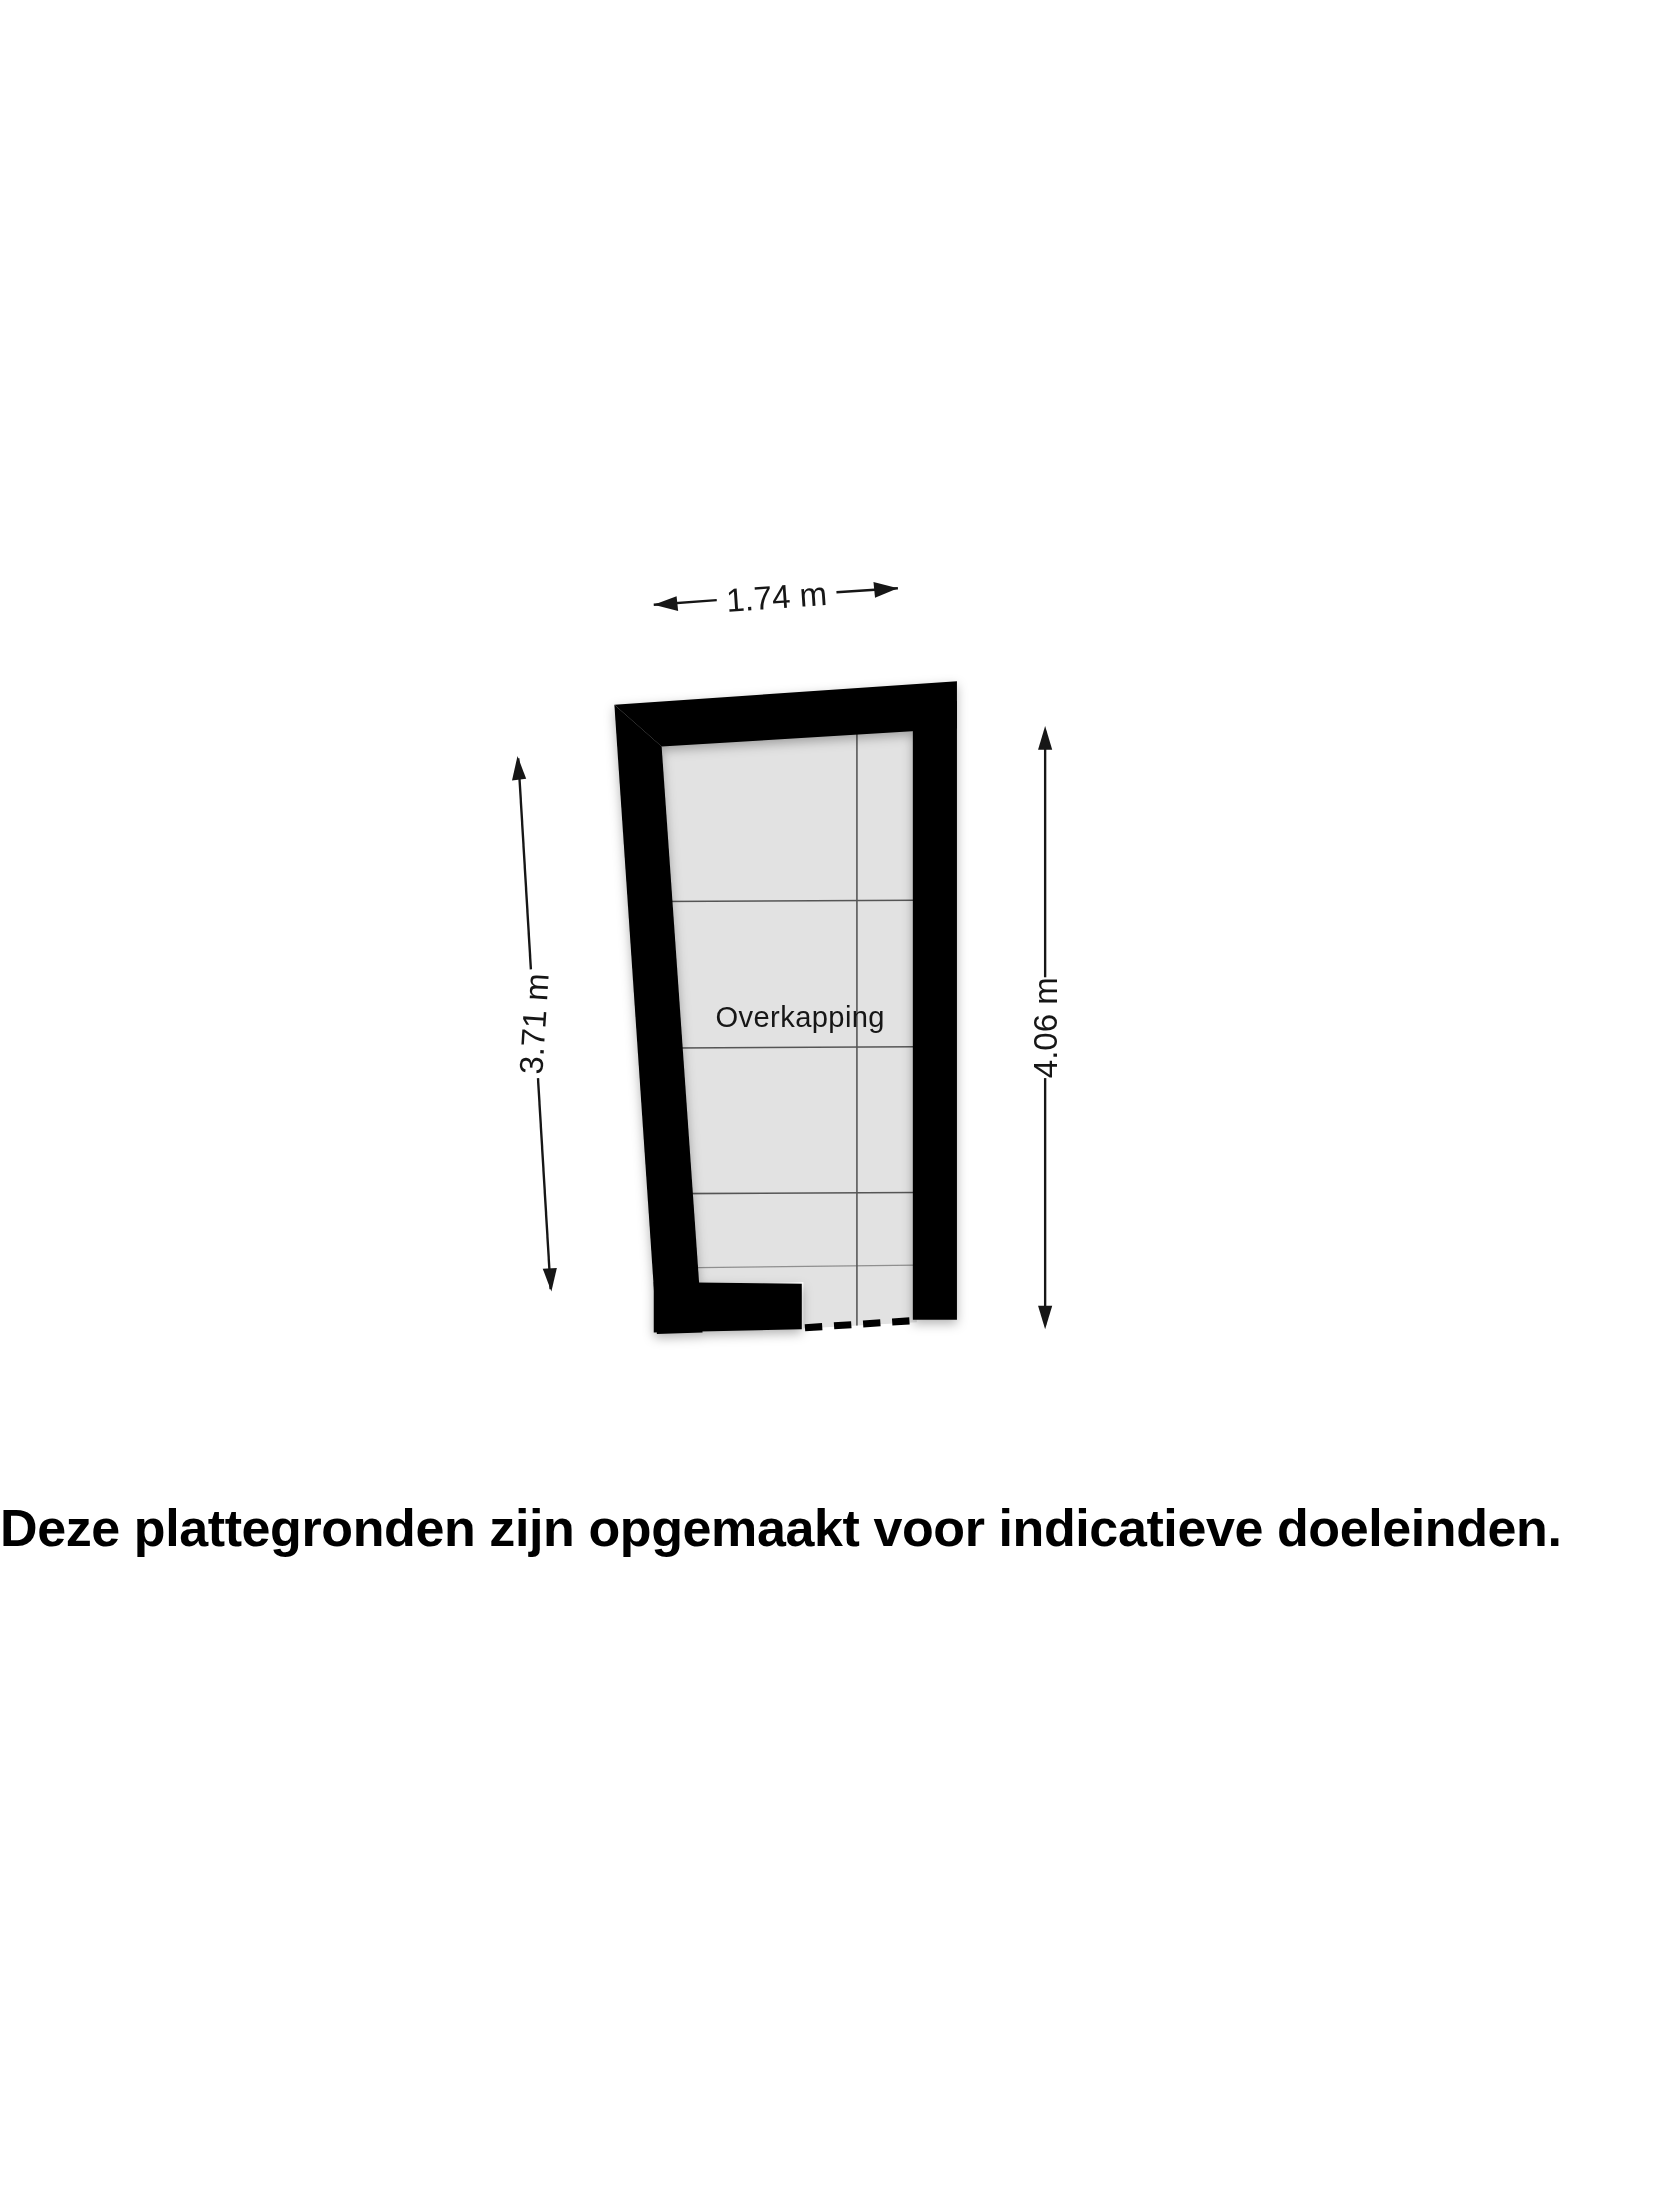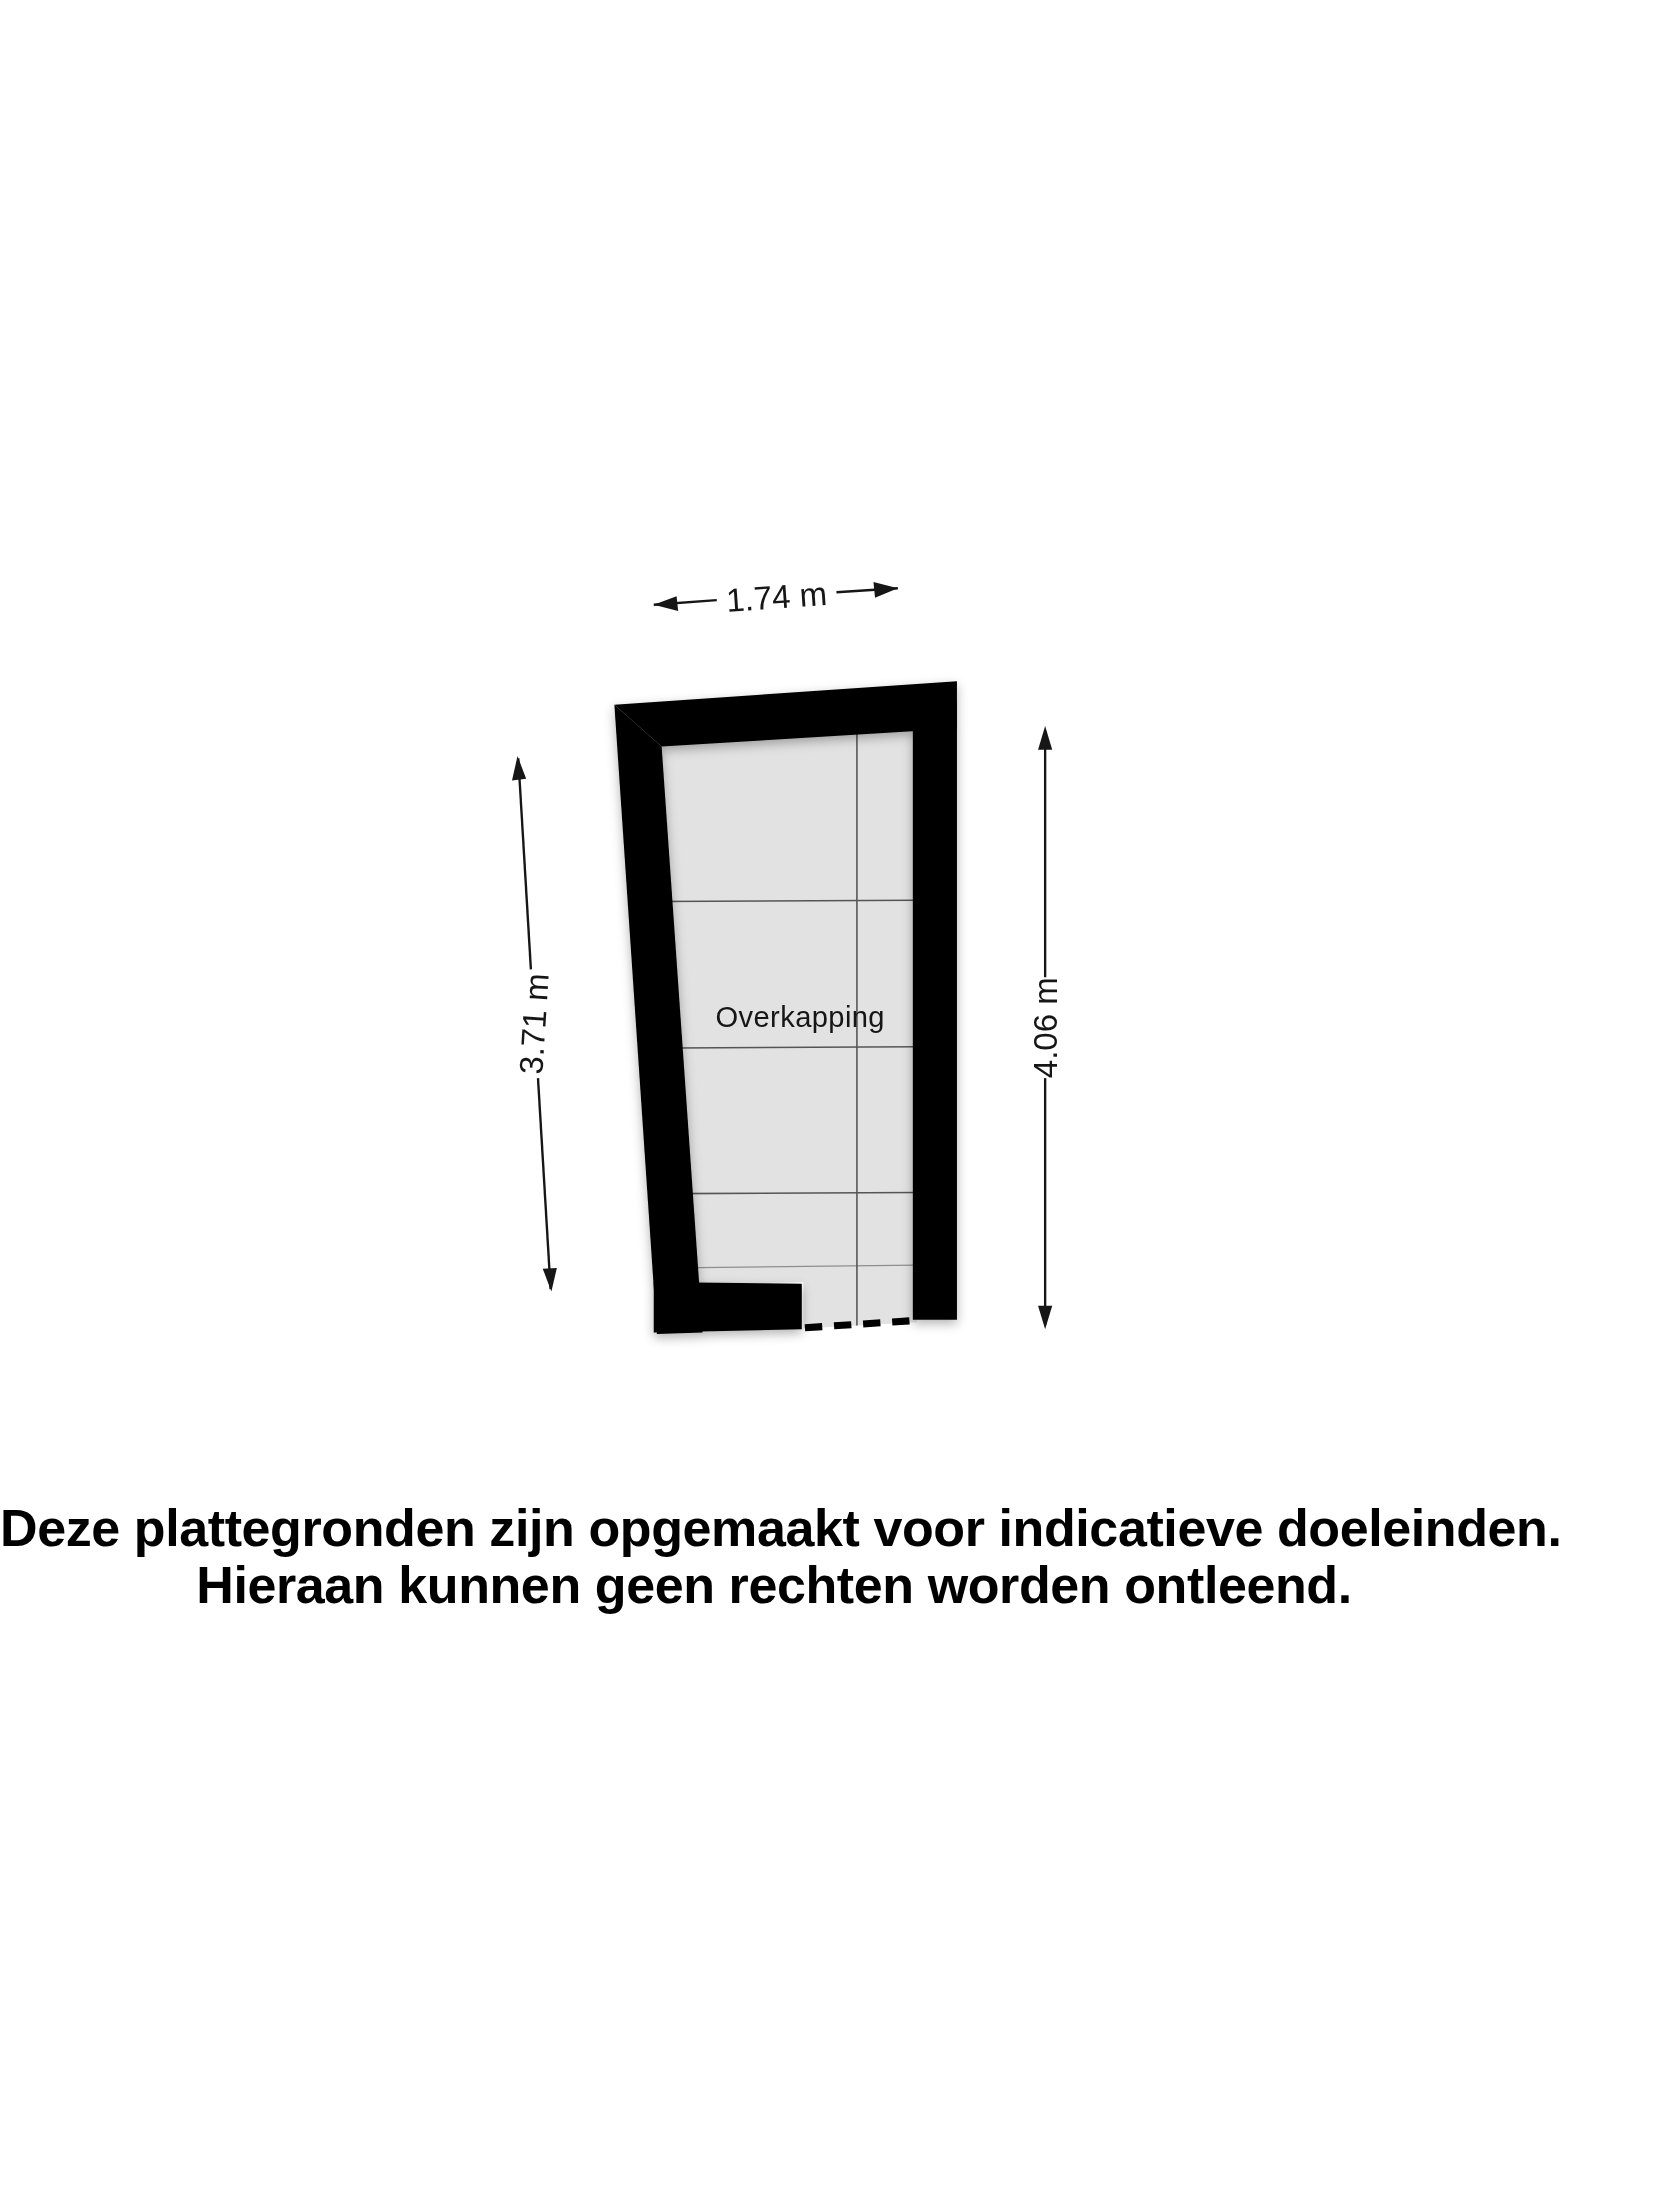--- a/index.html
+++ b/index.html
@@ -120,17 +120,16 @@
       <line class="dim-line" x1="1327" y1="928" x2="1327" y2="1241"></line>
       <line class="dim-line" x1="1327" y1="1369" x2="1327" y2="1682"></line>
       <polygon class="dim-head" points="1327,922 1336,952 1318,952"></polygon>
       <polygon class="dim-head" points="1327,1688 1336,1658 1318,1658"></polygon>
       <text class="dim-label" x="1327" y="1305" transform="rotate(-90 1327 1305)">4.06 m</text>
     </g>
   </svg>
 
   <div class="disclaimer">
     <div>Deze plattegronden zijn opgemaakt voor indicatieve doeleinden.</div>
-    <div>Hieraan kunnen geen rechten worden ontleend.</div>
   </div>
 
 </div>
 
 
 </body></html>

